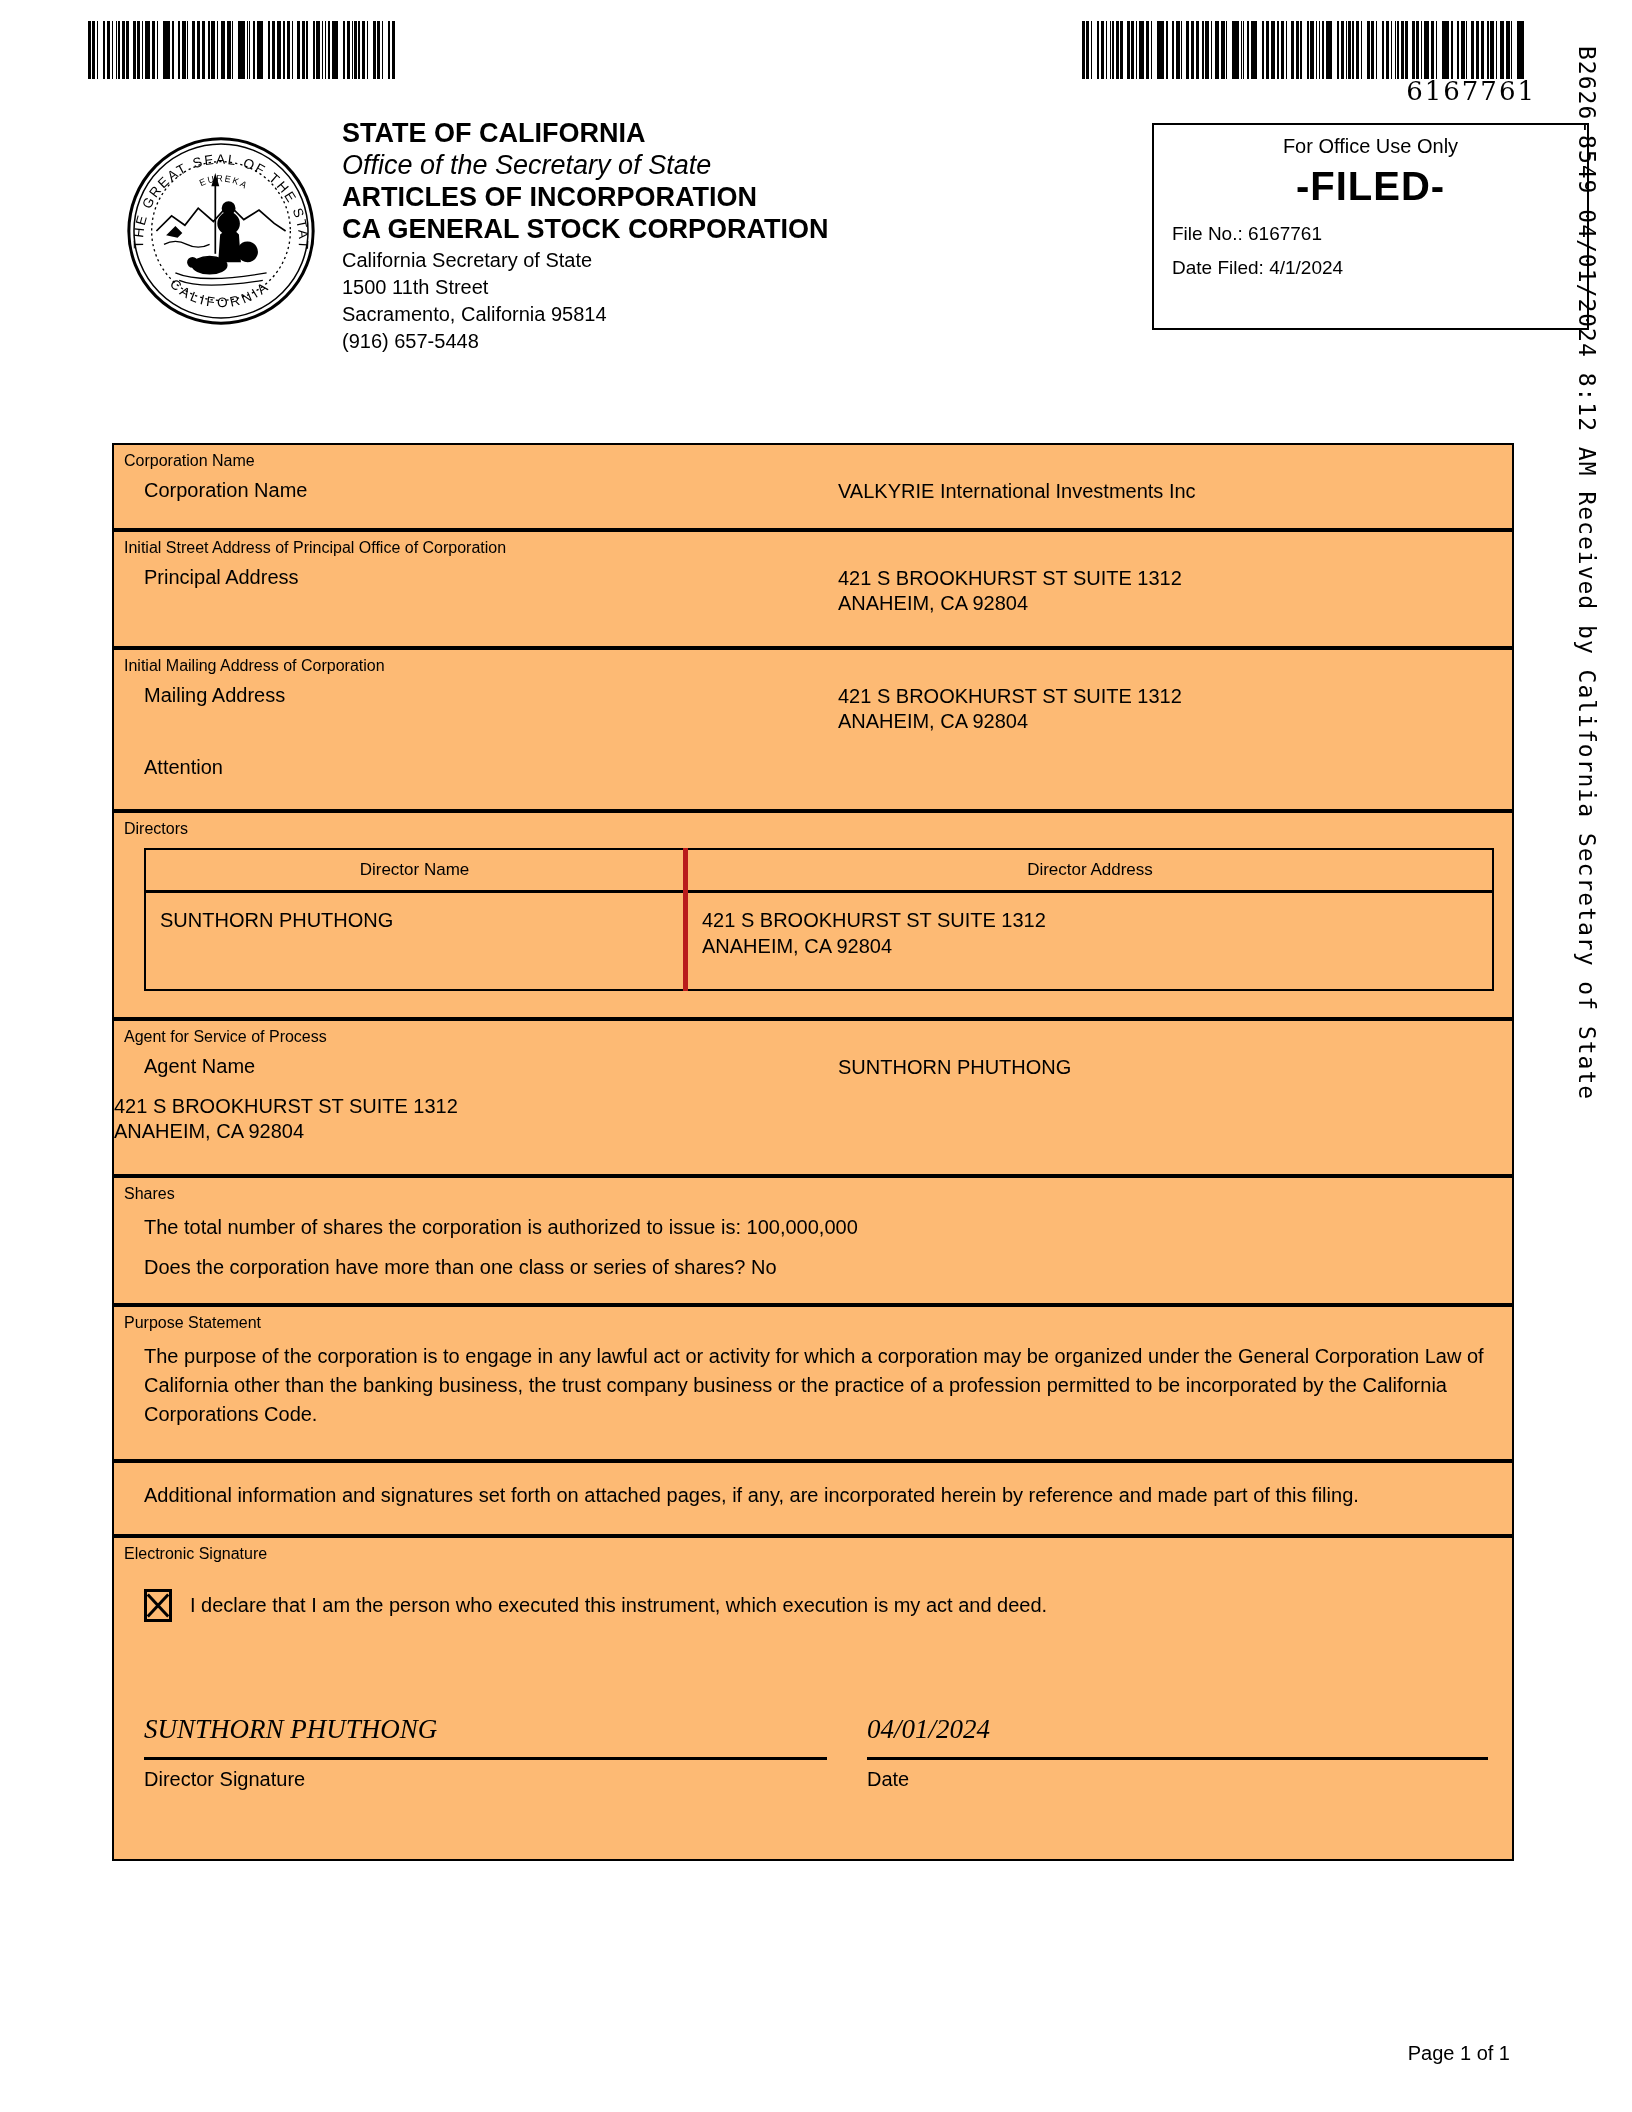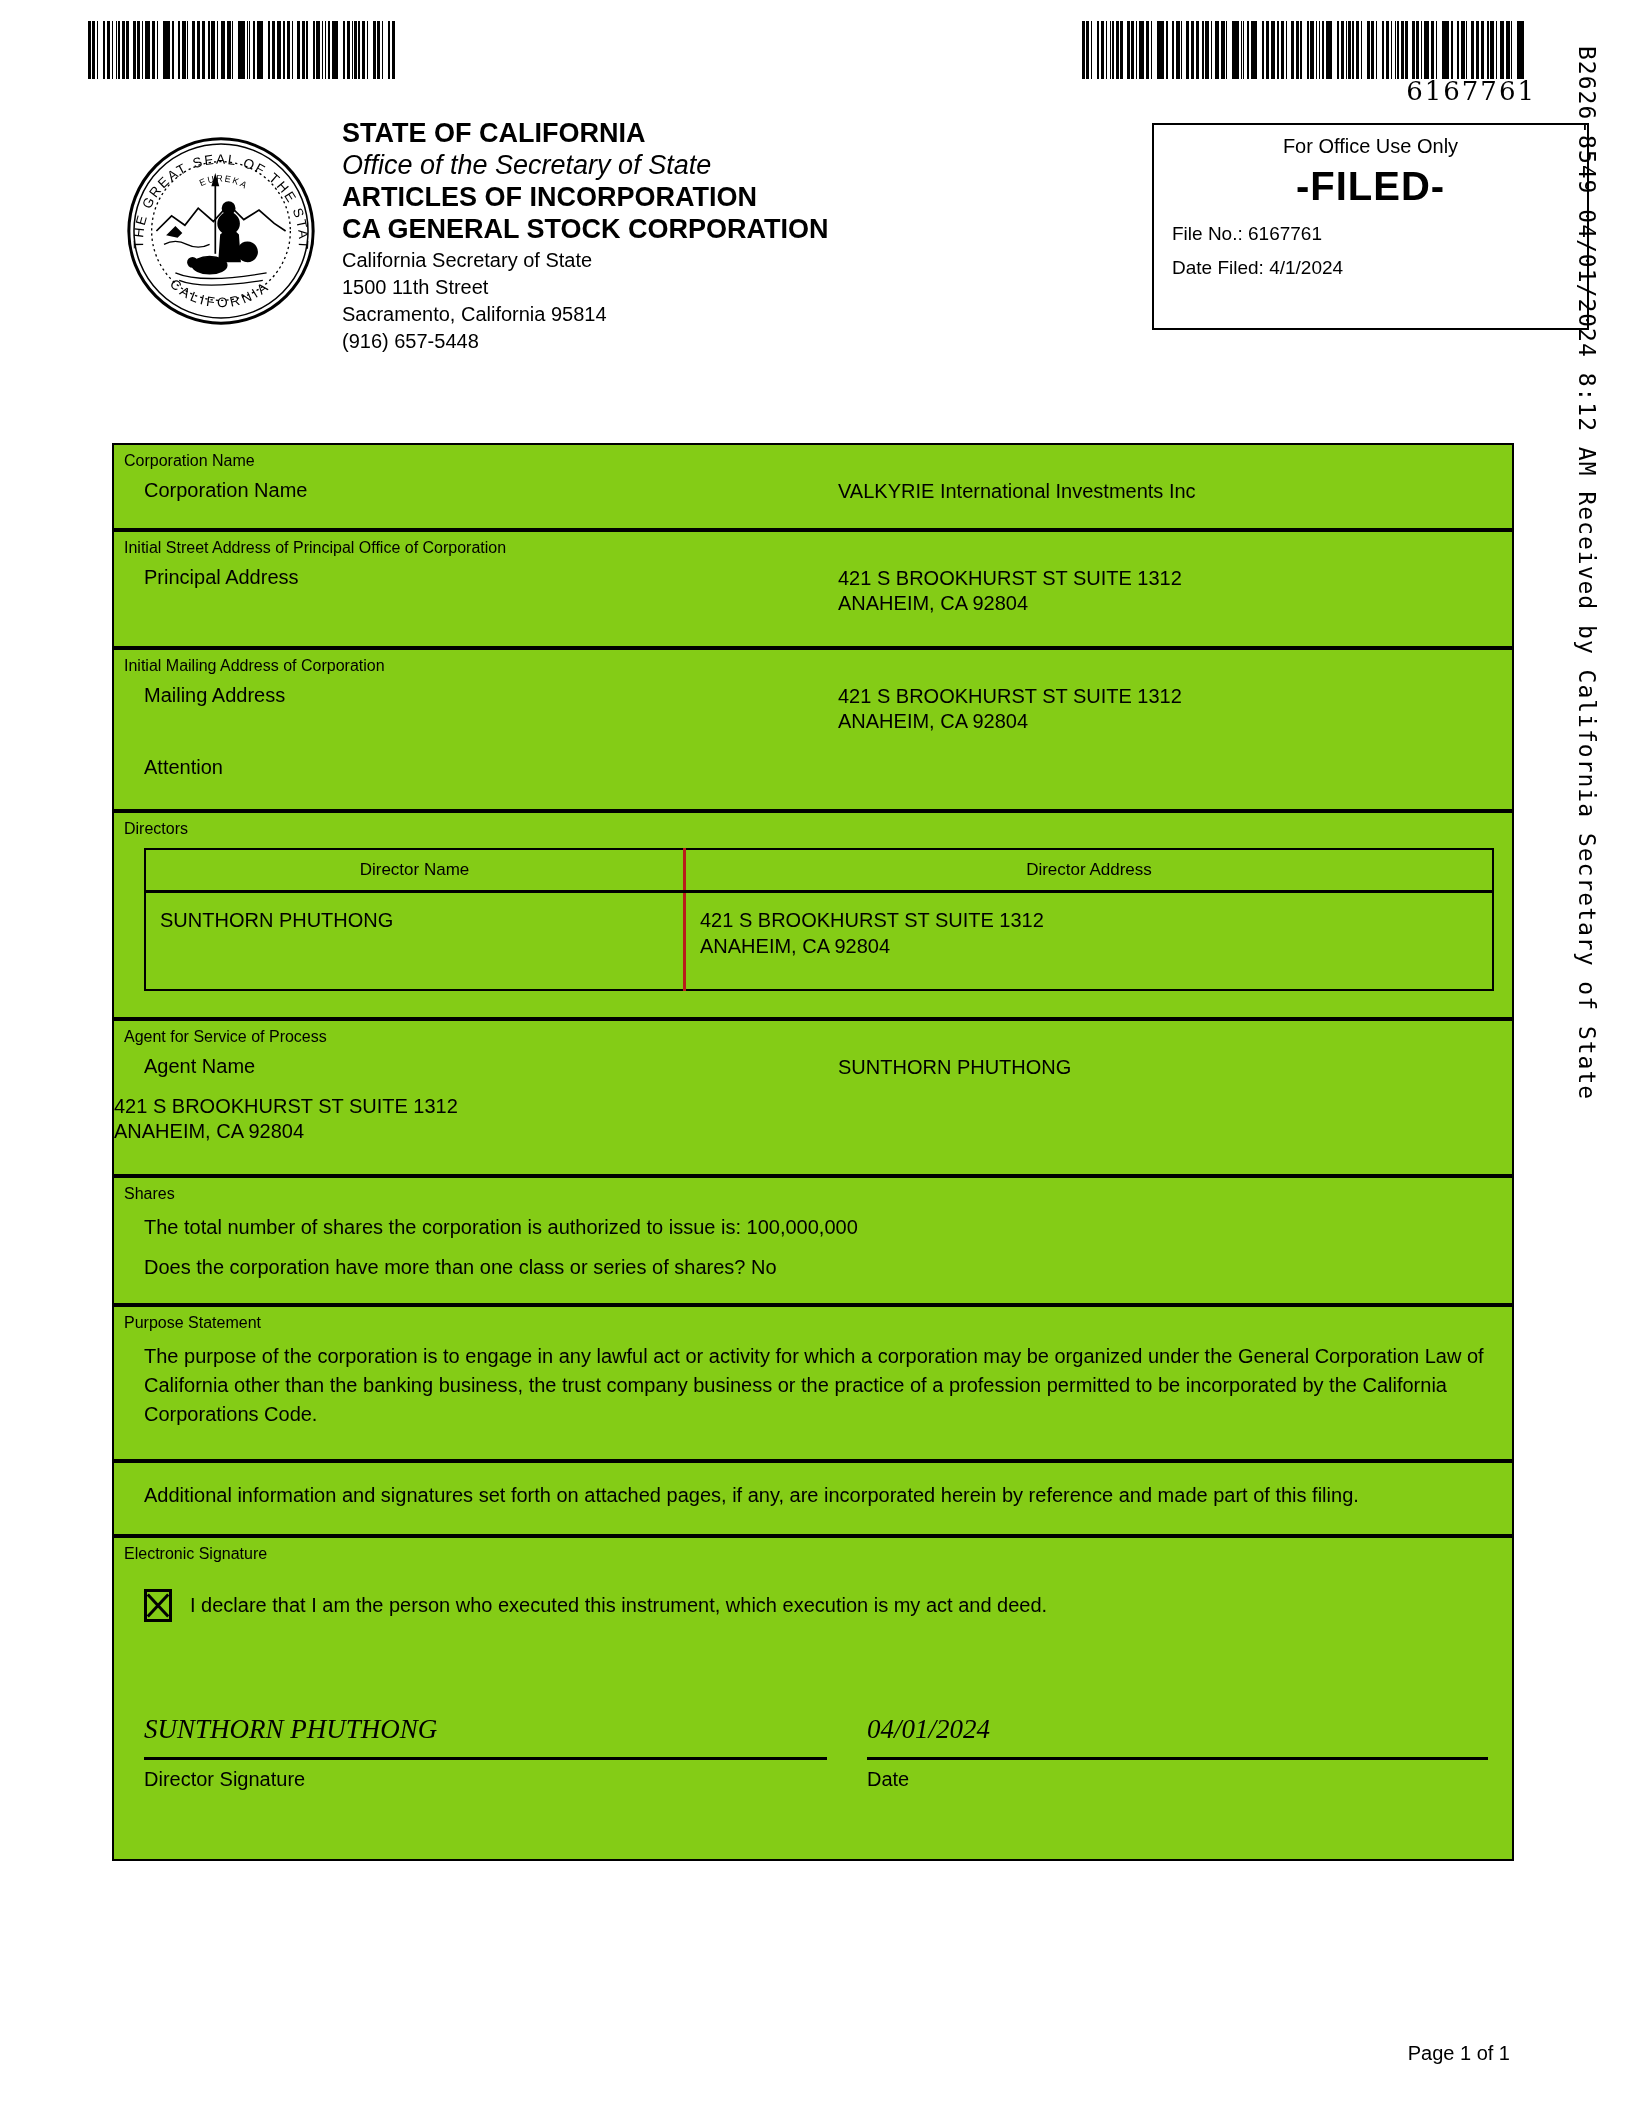--- a/index.html
+++ b/index.html
@@ -40,39 +40,39 @@
   .office-box {
     position:absolute; left:1152px; top:123px; width:437px; height:207px;
     border:2px solid #000; box-sizing:border-box;
   }
   .ob-title { text-align:center; font-size:20px; margin-top:10px; }
   .ob-stamp { text-align:center; font-size:40px; font-weight:bold; margin-top:6px; letter-spacing:1px; }
   .ob-line  { font-size:19px; margin:14px 0 0 18px; }
   .ob-line2 { font-size:19px; margin:12px 0 0 18px; }
   
   .form { position:absolute; left:112px; top:443px; width:1402px; }
-  .section { border:2px solid #000; box-sizing:border-box; background:#84cc16; }
+  .section { border:2px solid #000; box-sizing:border-box; background:#fdba74; }
   .section + .section { margin-top:0; }
   .sec-label { font-size:16px; padding:7px 0 0 10px; }
   .row { display:flex; margin-top:9px; font-size:20px; }
   .fl { width:724px; padding-left:30px; box-sizing:border-box; }
   .fv { flex:1; line-height:25px; }
   .pad-b-sm { padding-bottom:24px; }
   .pad-b-md { padding-bottom:30px; }
   
   .dir-table {
     margin:10px 22px 0 30px; border:2px solid #000; border-collapse:collapse; width:1350px;
     table-layout:fixed;
   }
   .dir-table th {
     font-size:17px; font-weight:normal; text-align:center; padding:10px 0;
     border-bottom:3px solid #000;
   }
   .dir-table td { font-size:20px; vertical-align:top; padding:14px 14px 30px 14px; line-height:26px; }
-  .col-name { width:537px; border-right:3px solid #b91c1c; }
+  .col-name { width:537px; border-right:5px solid #b91c1c; }
   .dir-sec-pad { padding-bottom:26px; }
   
   .text-line { font-size:20px; padding-left:30px; margin-top:13px; }
   .paragraph { font-size:20px; padding:10px 20px 0 30px; line-height:29px; }
   .paragraph2 { font-size:20px; padding:18px 70px 0 30px; line-height:29px; }
   
   .declare-row { display:flex; align-items:center; margin:26px 0 0 30px; }
   .checkbox { position:relative; width:22px; height:27px; border:3px solid #000; margin-right:18px; flex:none; }
   .checkbox::before, .checkbox::after {
     content:""; position:absolute; left:-4px; top:12px; width:30px; height:3px; background:#000;

